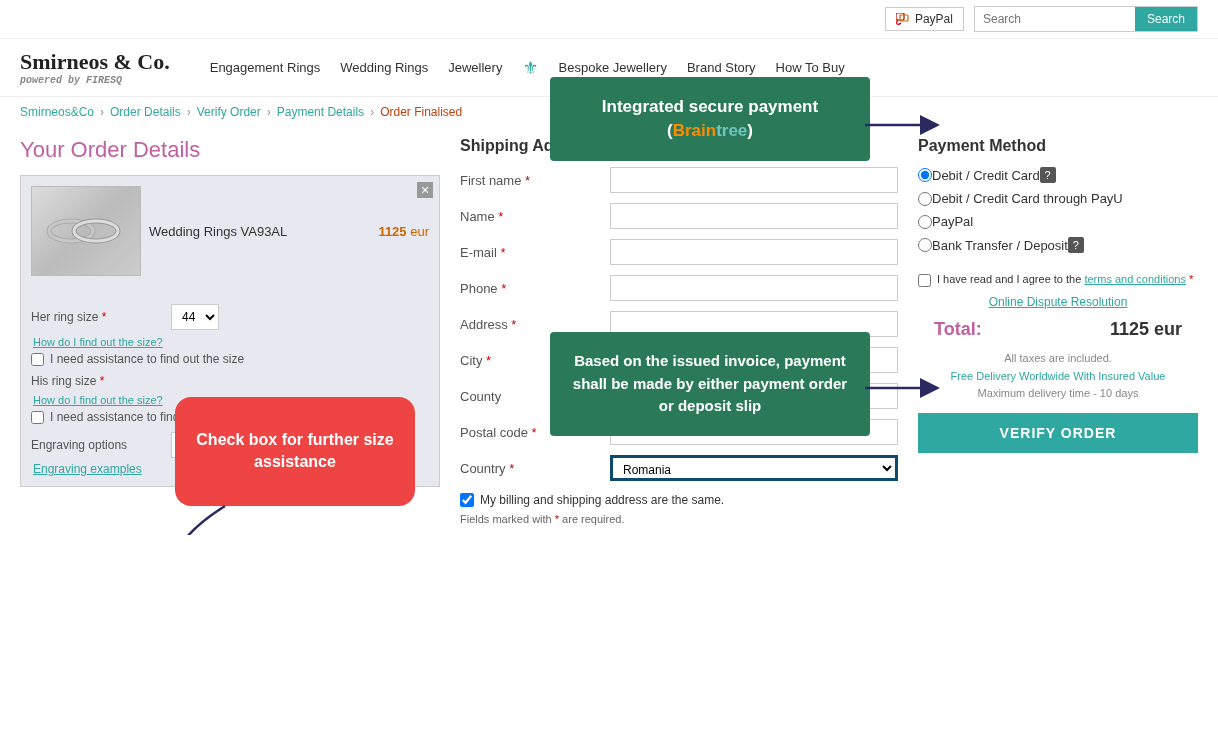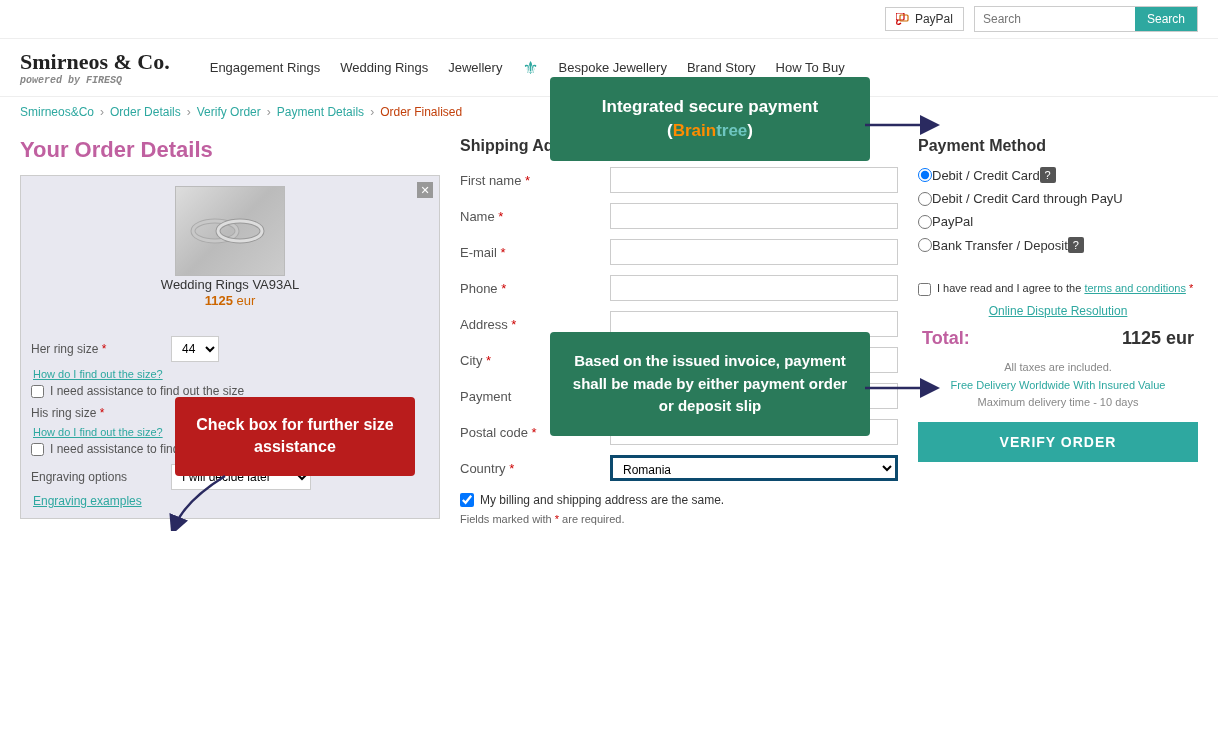--- a/index.html
+++ b/index.html
@@ -22,43 +22,43 @@
     
     .breadcrumb { padding: 8px 20px; font-size: 12px; color: #666; display: flex; align-items: center; gap: 6px; }
     .breadcrumb a { color: #2ea8a0; text-decoration: none; }
     .breadcrumb span { color: #999; }
 
     
     .main-content { display: flex; padding: 10px 20px; gap: 20px; }
 
     
     .left-panel { width: 420px; flex-shrink: 0; }
-    .page-title { color: #c060a0; font-size: 22px; font-weight: bold; margin-bottom: 12px; }
+    .page-title { color: #c060a0; font-size: 22px; font-weight: normal; margin-bottom: 12px; }
 
     .order-box { background: #e8e8f0; border: 1px solid #ccc; padding: 10px; position: relative; }
     .close-btn { position: absolute; top: 6px; right: 6px; width: 16px; height: 16px; background: #999; color: white; font-size: 11px; display: flex; align-items: center; justify-content: center; cursor: pointer; }
-    .product-row { display: flex; align-items: center; gap: 1px; margin-bottom: 10px; flex-direction: column; }
+    .product-row { display: flex; align-items: center; gap: 8px; margin-bottom: 10px; }
     .product-img { width: 110px; height: 90px; background: linear-gradient(135deg, #ddd 0%, #bbb 50%, #ccc 100%); border: 1px solid #bbb; display: flex; align-items: center; justify-content: center; overflow: hidden; }
     .product-img svg { width: 90px; height: 70px; }
 
     .ring-options { margin-top: 8px; }
     .field-row { display: flex; align-items: center; gap: 10px; margin-bottom: 6px; margin-top: 28px; }
     .field-label { font-size: 12px; color: #555; width: 130px; flex-shrink: 0; }
     .field-label .required { color: #c00; }
     .size-select { border: 1px solid #ccc; padding: 4px 6px; font-size: 12px; background: white; }
     .checkbox-row { display: flex; align-items: center; gap: 6px; margin-bottom: 8px; font-size: 12px; color: #555; }
     .checkbox-row input { width: 13px; height: 13px; }
 
     .engraving-row { display: flex; align-items: center; gap: 10px; margin-bottom: 4px; }
     .engraving-label { font-size: 12px; color: #555; width: 130px; }
     .engraving-select { border: 1px solid #ccc; padding: 4px 6px; font-size: 12px; background: white; width: 140px; }
     .engraving-examples { color: #2ea8a0; font-size: 12px; text-decoration: underline; cursor: pointer; }
 
     
-    .tooltip-box { background: #b91c1c; color: white; padding: 17px 16px; border-radius: 4px; text-align: center; font-size: 15px; font-weight: bold; line-height: 1.4; }
+    .tooltip-box { background: #ef4444; color: white; padding: 32px 16px; border-radius: 16px; text-align: center; font-size: 15px; font-weight: bold; line-height: 1.4; }
 
     
     .center-panel { flex: 1; }
     .section-title { font-size: 16px; font-weight: bold; color: #333; margin-bottom: 12px; }
 
     .form-group { margin-bottom: 10px; display: flex; align-items: center; gap: 10px; }
     .form-label { width: 140px; font-size: 13px; color: #555; flex-shrink: 0; }
     .form-label .req { color: #c00; }
     .form-input { flex: 1; border: 1px solid #ccc; padding: 5px 8px; font-size: 12px; height: 26px; }
     .form-select { flex: 1; border: 3px solid #0c4a6e; padding: 4px 6px; font-size: 12px; background: white; height: 26px; }
@@ -76,21 +76,21 @@
     .payment-option { display: flex; align-items: center; margin-bottom: 8px; font-size: 13px; }
     .payment-option input[type=radio] { width: 14px; height: 14px; }
     .help-icon { background: #555; color: white; width: 16px; height: 16px; border-radius: 2px; font-size: 11px; display: inline-flex; align-items: center; justify-content: center; cursor: pointer; }
 
     .terms-row { display: flex; align-items: flex-start; gap: 6px; margin-bottom: 6px; font-size: 11px; }
     .terms-row input { width: 13px; height: 13px; margin-top: 1px; flex-shrink: 0; }
     .terms-link { color: #2ea8a0; text-decoration: underline; }
 
     .dispute-link { color: #2ea8a0; font-size: 12px; text-decoration: underline; text-align: center; display: block; margin: 8px 0; cursor: pointer; }
 
-    .total-row { display: flex; justify-content: space-between; align-items: center; margin: 10px 4px; }
+    .total-row { display: flex; justify-content: space-between; align-items: center; margin: 10px 16px; }
     .total-label { font-size: 18px; color: #c060a0; font-weight: bold; }
     .total-amount { font-size: 18px; color: #333; font-weight: bold; }
 
     .total-notes { font-size: 11px; color: #888; text-align: center; line-height: 1.6; margin-bottom: 10px; }
     .total-notes .highlight { color: #2ea8a0; }
 
     .verify-btn { background: #2ea8a0; color: white; border: none; width: 100%; padding: 12px; font-size: 14px; font-weight: bold; letter-spacing: 1px; cursor: pointer; text-align: center; }
   </style>
 </head>
 <body>
@@ -249,21 +249,21 @@
       </div>
       <div class="form-group">
         <label class="form-label">Address <span class="req">*</span></label>
         <input type="text" class="form-input" style="">
       </div>
       <div class="form-group">
         <label class="form-label">City <span class="req">*</span></label>
         <input type="text" class="form-input" style="">
       </div>
       <div class="form-group">
-        <label class="form-label">Payment</label>
+        <label class="form-label">County</label>
         <input type="text" class="form-input" style="">
       </div>
       <div class="form-group">
         <label class="form-label">Postal code <span class="req">*</span></label>
         <input type="text" class="form-input" style="">
       </div>
       <div class="form-group">
         <label class="form-label">Country <span class="req">*</span></label>
         <select class="form-select">
           <option>Romania</option>
@@ -328,21 +328,21 @@
         <input type="radio" name="payment" style="">
         <span>PayPal</span>
       </div>
       <div class="payment-option">
         <input type="radio" name="payment" style="">
         <span>Bank Transfer / Deposit</span>
         <span class="help-icon">?</span>
       </div>
     </div>
 
-    <div style="margin-top:29px;">
+    <div style="margin-top:20px;">
       <div class="terms-row">
         <input type="checkbox" style="">
         <span>
           <span>I have read and I agree to the</span>
           <a href="#" class="terms-link"> terms and conditions</a>
           <span style="color:#c00;"> *</span>
         </span>
       </div>
     </div>
 

